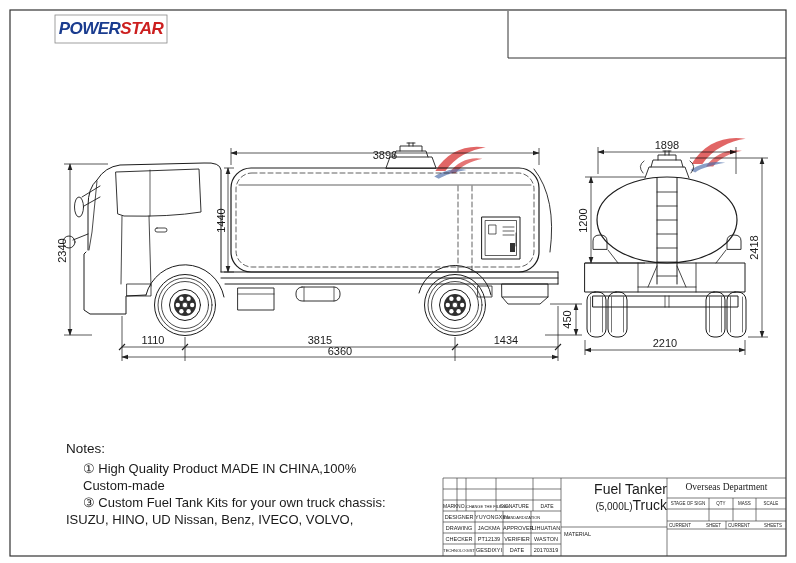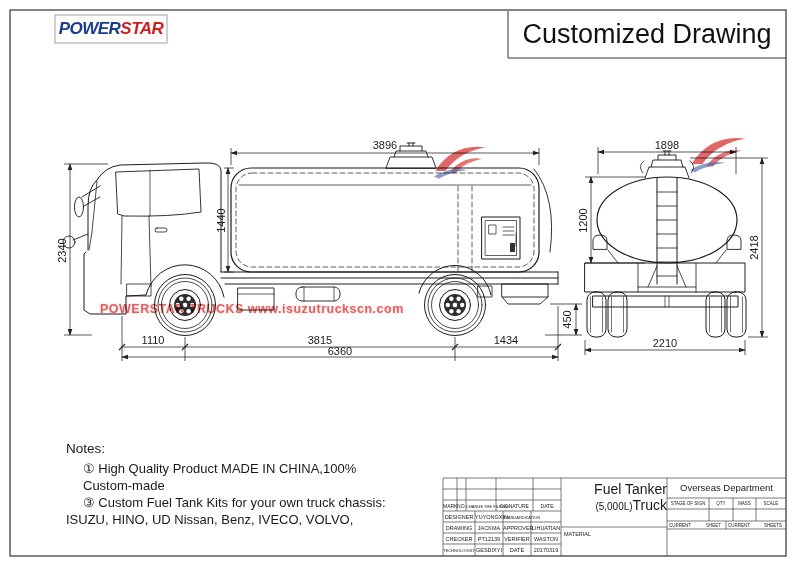--- a/index.html
+++ b/index.html
@@ -27,21 +27,21 @@
   .notes .ni.last{padding-left:0;}
   .tb{white-space:nowrap;overflow:visible;}
   .c{text-align:center;}
   .t5{font-size:5px;line-height:6px;}
   .t45{font-size:4.5px;line-height:5px;}
   .t4{font-size:4px;line-height:5px;}
   .t55{font-size:5.5px;line-height:6px;}
   .prod-name{left:561px;top:481px;width:106px;font-size:14px;text-align:right;}
   .prod-cap{left:561px;top:501px;width:106px;font-size:10px;text-align:center;}
   .material{left:564px;top:531px;font-size:5.5px;}
-  .dept{left:667px;top:482px;width:119px;font-size:9.5px;text-align:center;}
+  .dept{left:667px;top:482px;width:119px;font-size:9.5px;text-align:center;font-family:Liberation Serif, serif;}
   .company{left:667px;top:534px;width:119px;font-size:12.5px;font-weight:700;text-align:center;letter-spacing:.3px;}
 </style>
 </head>
 <body>
 
 <div id="sheet">
 
   <svg id="art" width="796" height="563" viewBox="0 0 796 563">
     <defs>
       <marker id="ar" viewBox="0 0 10 10" refX="9" refY="5" markerWidth="9" markerHeight="9" orient="auto-start-reverse">
@@ -191,29 +191,27 @@
       <path d="M585,340 L585,355 M745,340 L745,355"></path>
       <line x1="585" y1="350" x2="745" y2="350" marker-start="url(#ar)" marker-end="url(#ar)"></line>
     </g>
 
     <g style="mix-blend-mode:multiply">
       <use href="#swoosh" transform="translate(432,143) scale(0.56)"></use>
       <use href="#swoosh" transform="translate(688,134) scale(0.60)"></use>
     </g>
   </svg>
 
-  <div class="abs wm-band">POWERSTAR TRUCKS   www.isuzutruckscn.com</div>
 
   <div class="abs logo-box">
     <span class="logo-power">POWER</span>
     <span class="logo-star">STAR</span>
   </div>
-  <div class="abs sheet-title">Customized Drawing</div>
-
-  <div class="abs dim" style="left:360px;top:139px;width:50px;">3896</div>
+
+  <div class="abs dim" style="left:360px;top:149px;width:50px;">3896</div>
   <div class="abs dim v" style="left:201px;top:214px;width:40px;">1440</div>
   <div class="abs dim v" style="left:40px;top:244px;width:44px;">2340</div>
   <div class="abs dim" style="left:133px;top:334px;width:40px;">1110</div>
   <div class="abs dim" style="left:300px;top:334px;width:40px;">3815</div>
   <div class="abs dim" style="left:486px;top:334px;width:40px;">1434</div>
   <div class="abs dim" style="left:320px;top:345px;width:40px;">6360</div>
   <div class="abs dim v" style="left:550px;top:313px;width:34px;">450</div>
   <div class="abs dim" style="left:647px;top:139px;width:40px;">1898</div>
   <div class="abs dim v" style="left:563px;top:214px;width:40px;">1200</div>
   <div class="abs dim v" style="left:734px;top:241px;width:40px;">2418</div>

